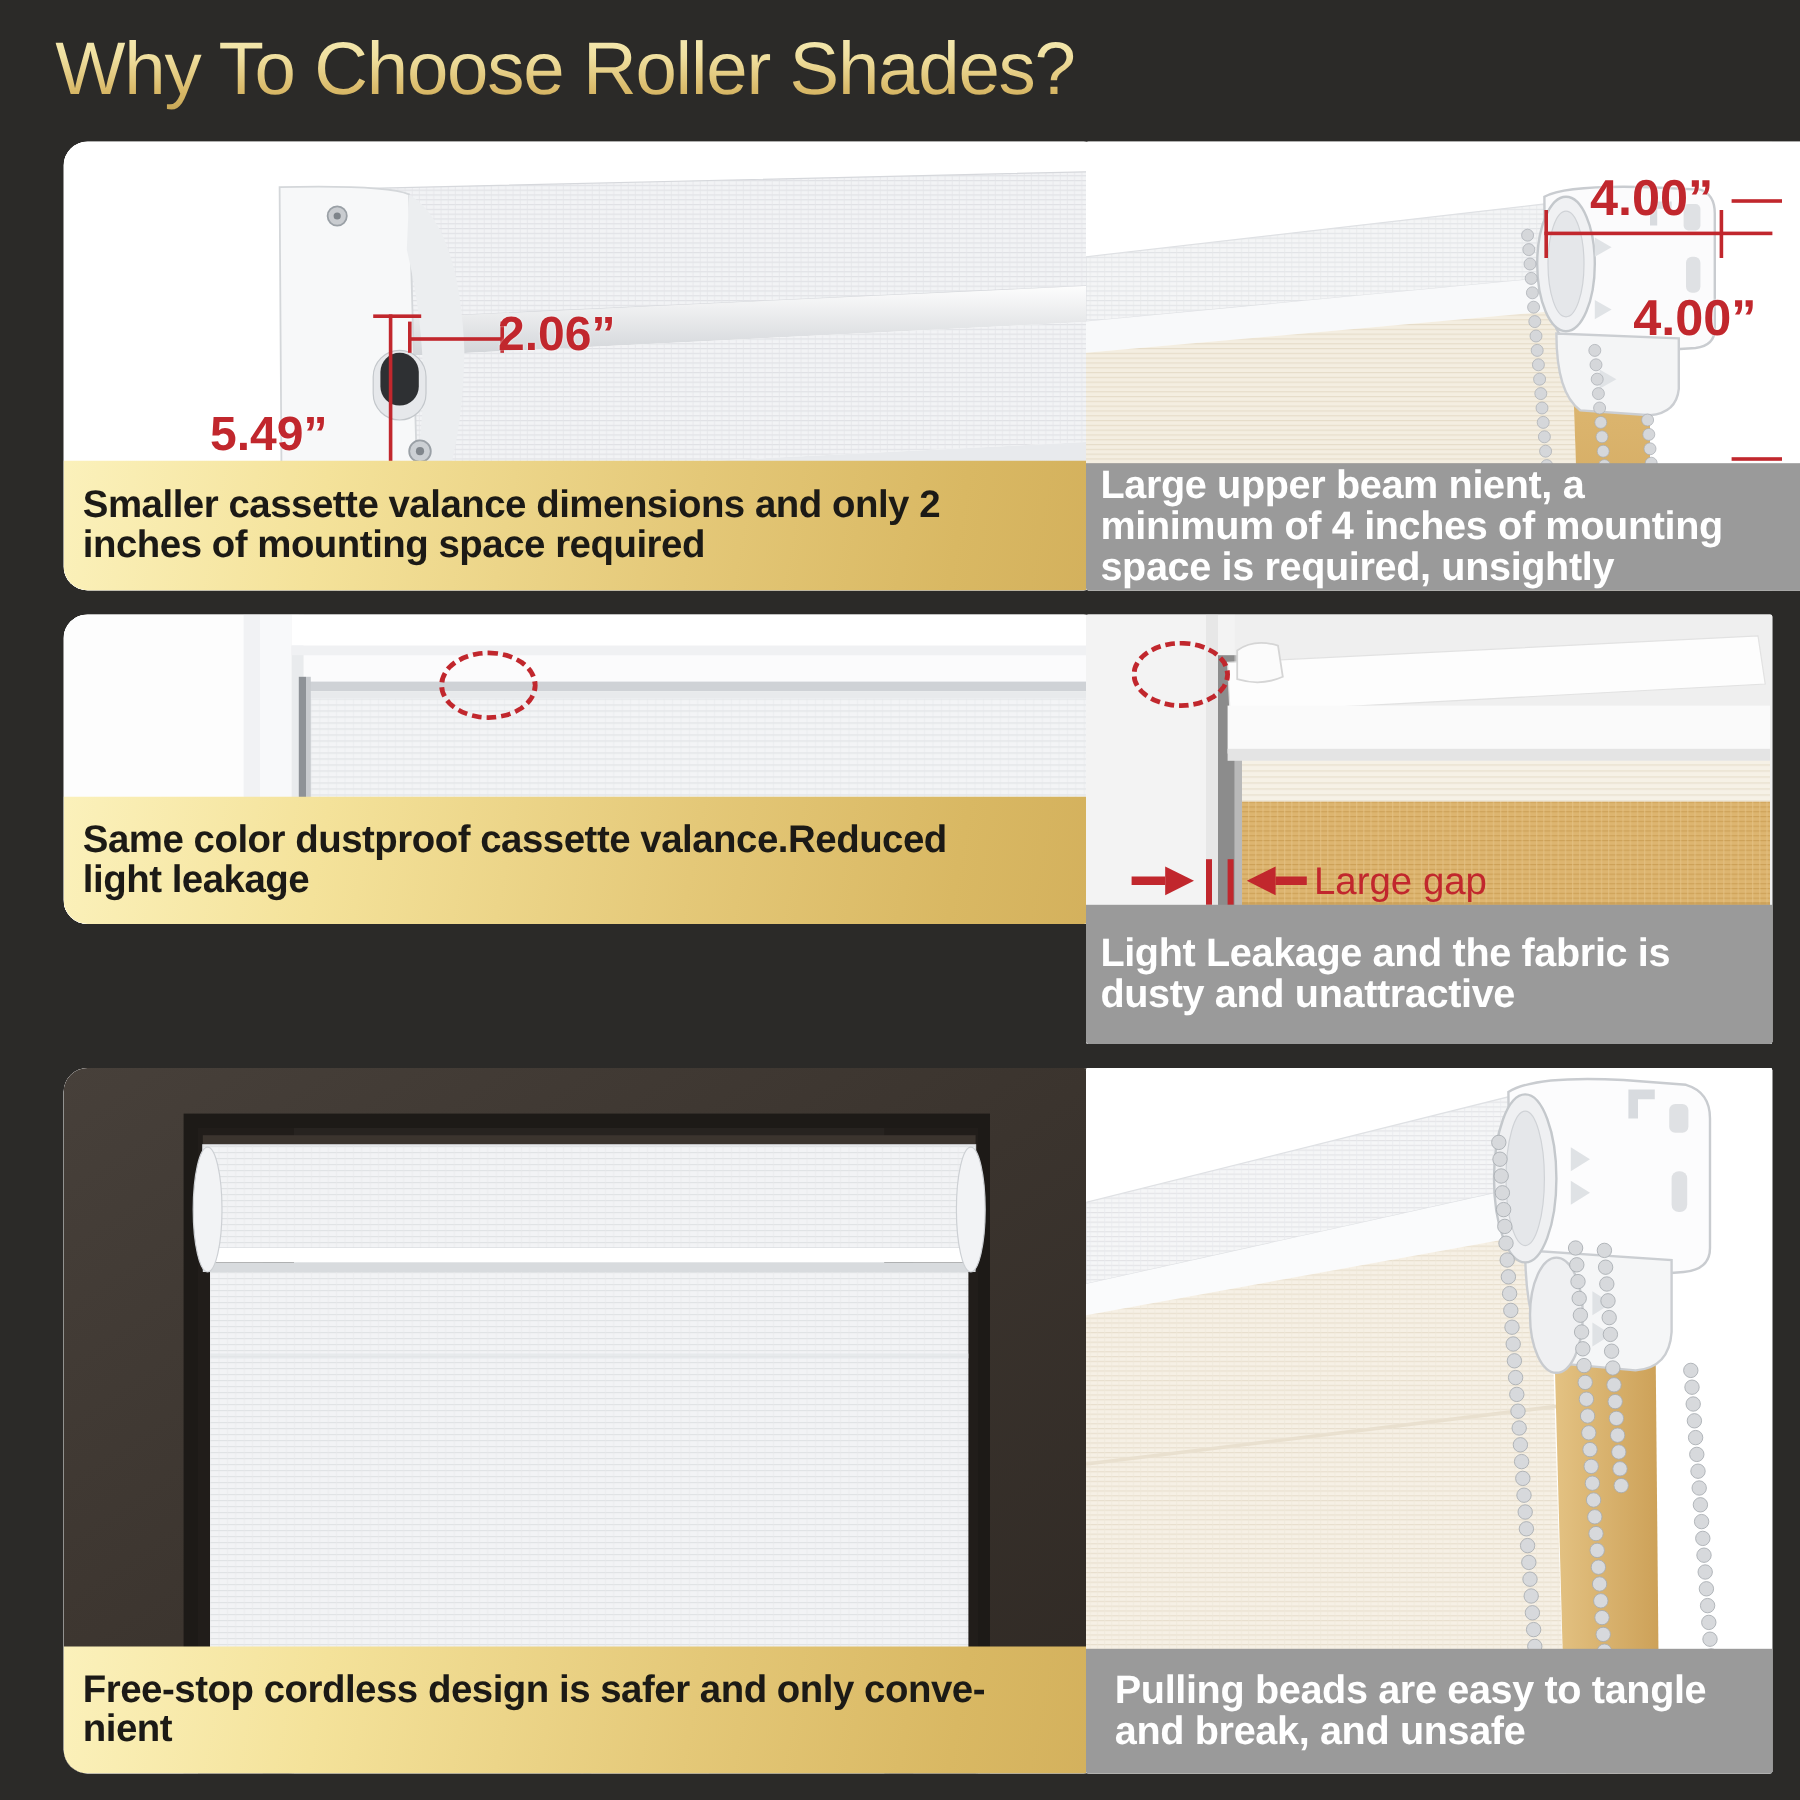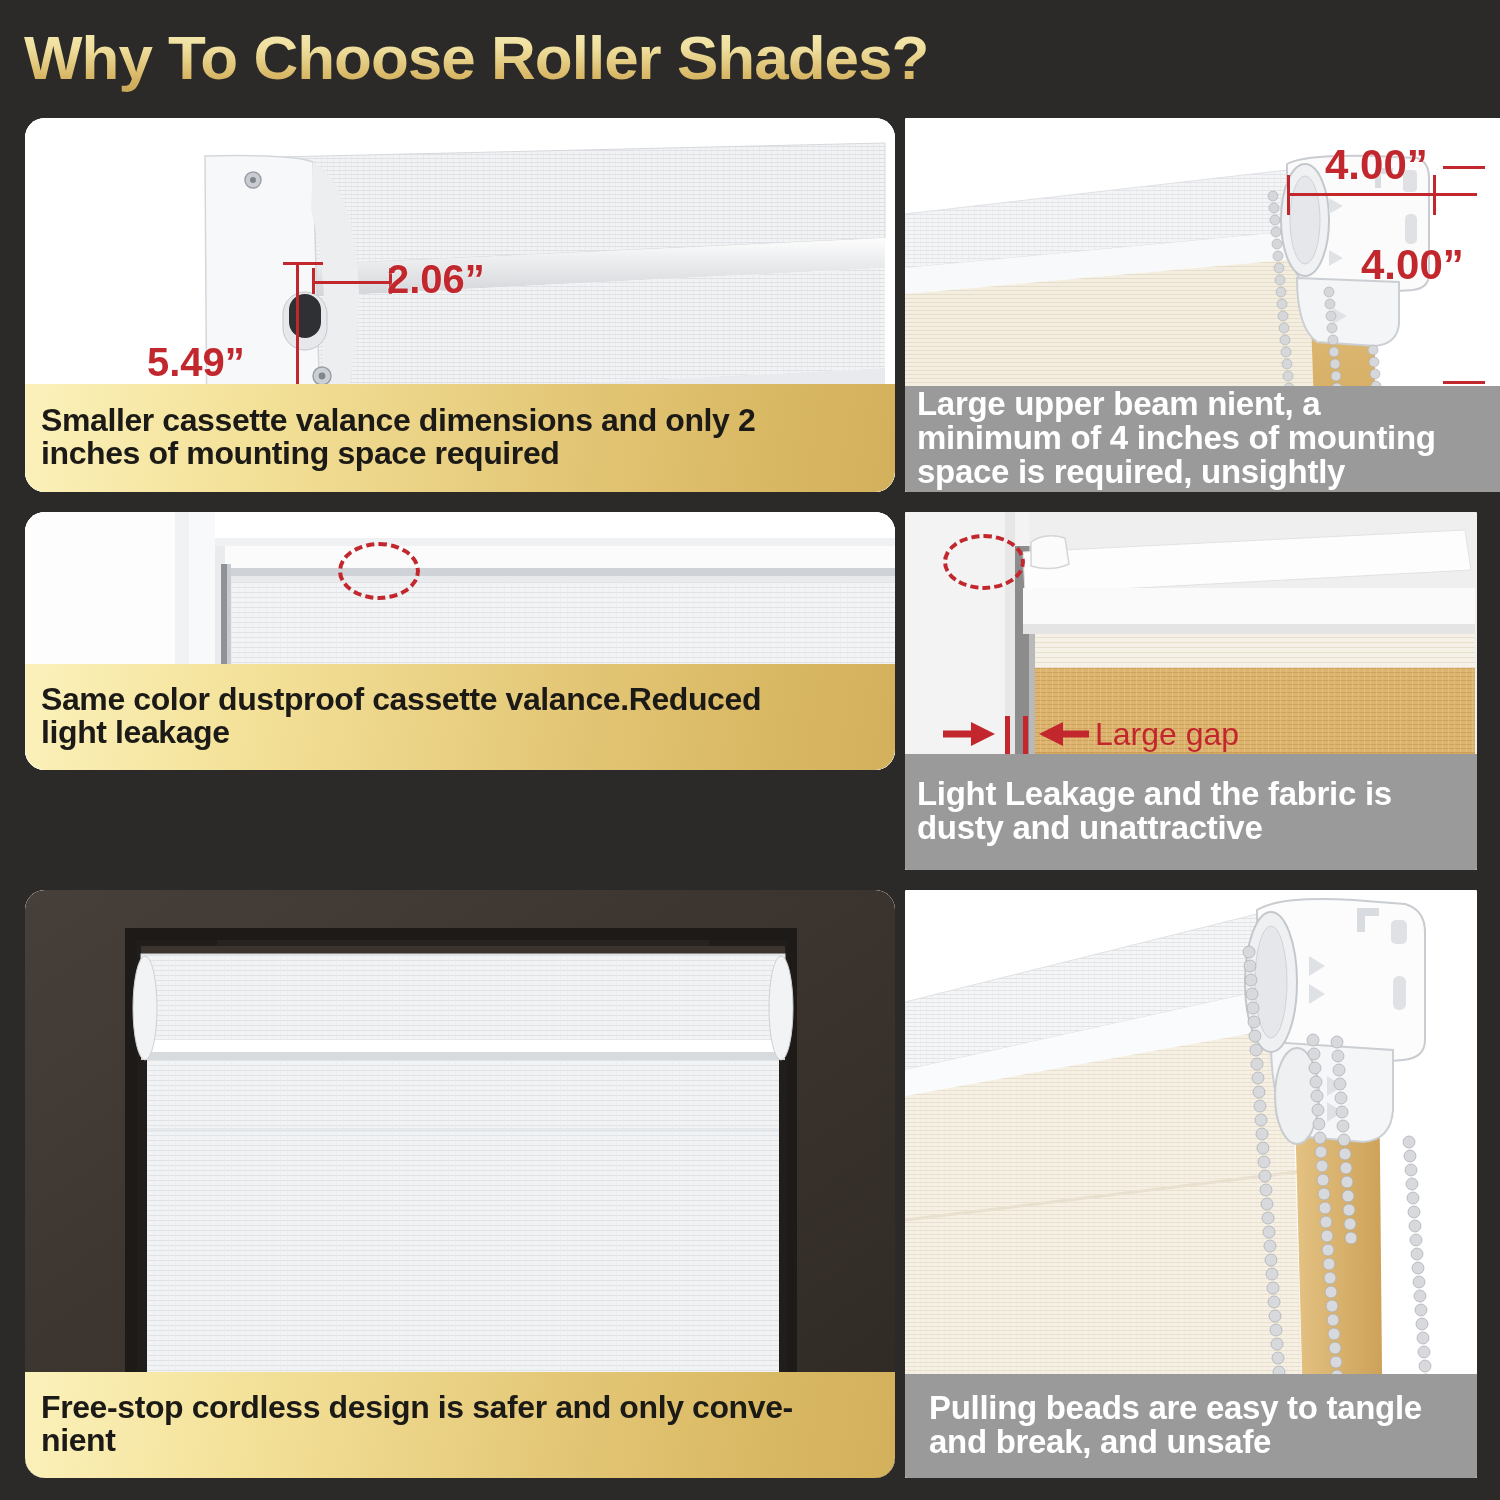--- a/index.html
+++ b/index.html
@@ -6,31 +6,31 @@
   body{
     width:1500px;height:1500px;
     background:#2b2a28;
     font-family:"Liberation Sans", sans-serif;
     overflow:hidden;
   }
   .page{position:relative;width:1500px;height:1500px;}
 
   
   .title{
-    position:absolute;left:24px;top:22px;
-    font-size:62px;font-weight:bold;letter-spacing:-1px;
+    position:absolute;left:46px;top:22px;
+    font-size:62px;font-weight:normal;letter-spacing:-1px;
     background:linear-gradient(180deg,#f6edb9 0%,#f0e0a0 35%,#d9b968 75%,#c6a554 100%);
     -webkit-background-clip:text;background-clip:text;
     -webkit-text-fill-color:transparent;color:#ddbf72;
     white-space:nowrap;
   }
 
   
   .panel{position:absolute;overflow:hidden;background:#ffffff;}
-  .panel.left{border-radius:20px;}
+  .panel.left{border-radius:20px;margin-left:28px;}
   .panel.right{border-radius:2px;}
 
   .photo{position:absolute;left:0;top:0;right:0;bottom:0;overflow:hidden;background:#fff;}
 
   
   .cap{
     position:absolute;left:0;right:0;bottom:0;
     box-sizing:border-box;
     display:flex;flex-direction:column;justify-content:center;
   }

